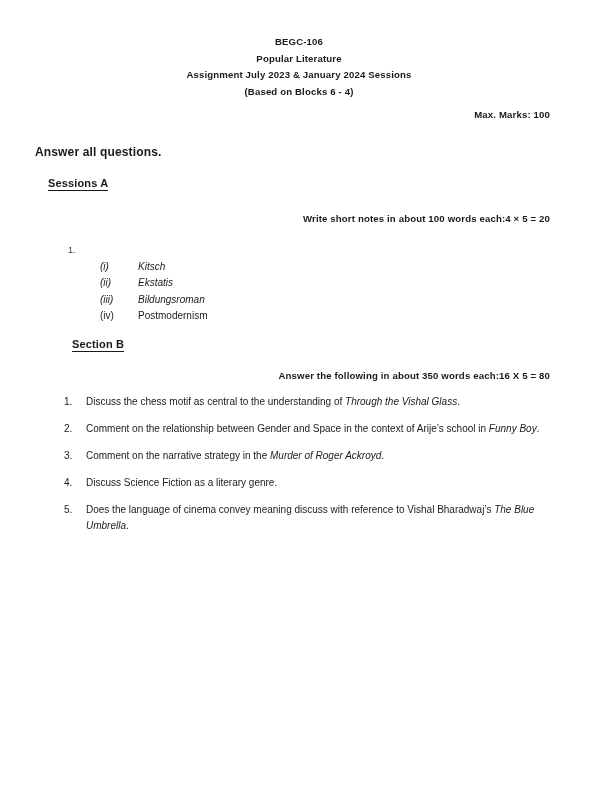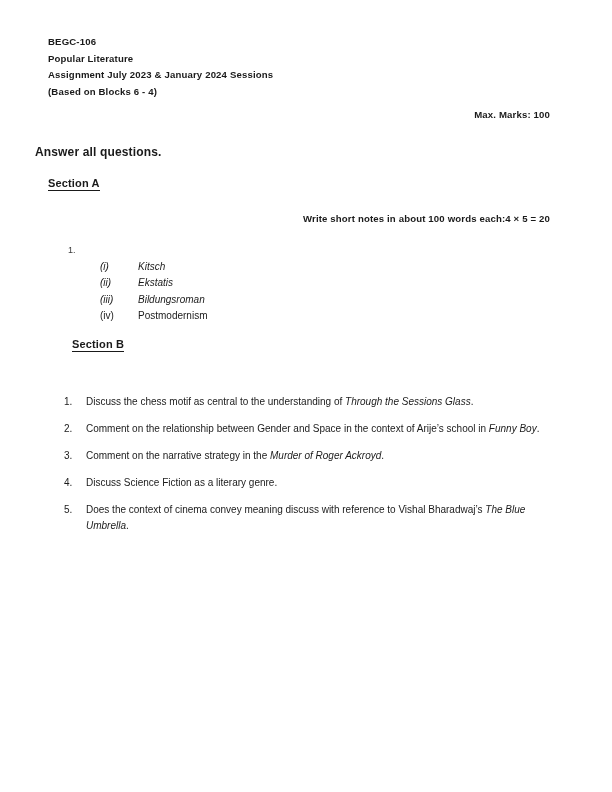--- a/index.html
+++ b/index.html
@@ -20,20 +20,21 @@
     inset: 0;
     padding: 0;
   }
 
   
   .doc-header {
     position: absolute;
     left: 48px;
     right: 62px;
     top: 34px;
+    text-align: center;
   }
   .doc-header .hline {
     font-weight: bold;
     font-size: 9.6px;
     line-height: 16.6px;
     letter-spacing: 0.15px;
   }
 
   .max-marks {
     position: absolute;
@@ -150,21 +151,21 @@
     <div class="hline">Popular Literature</div>
     <div class="hline">Assignment July 2023 &amp; January 2024 Sessions</div>
     <div class="hline">(Based on Blocks 6 - 4)</div>
   </div>
 
   <div class="max-marks">Max. Marks: 100</div>
 
   <div class="instruction" id="answer-all">Answer all questions.</div>
 
   <div class="section-heading" id="section-a-heading">
-    <span>Section A</span>
+    <span>Sessions A</span>
   </div>
 
   <div class="prompt-row" id="section-a-prompt">
     <div>Write short notes in about 100 words each:</div>
     <div>4 × 5 = 20</div>
   </div>
 
   <div class="qa-number">1.</div>
 
   <ul class="terms-list" id="terms-list">
@@ -183,22 +184,26 @@
       <li>
         <span class="marker">(iv)</span>
         <span class="term">Postmodernism</span>
       </li>
     </ul>
 
   <div class="section-heading" id="section-b-heading">
     <span>Section B</span>
   </div>
 
+  <div class="prompt-row" id="section-b-prompt">
+    <div>Answer the following in about 350 words each:</div>
+    <div>16 X 5 = 80</div>
+  </div>
 
   <ol class="questions" id="questions-list">
-      <li><span class="qnum">1.</span><span><span>Discuss the chess motif as central to the understanding of </span><i>Through the Sessions Glass</i><span>.</span></span></li>
+      <li><span class="qnum">1.</span><span><span>Discuss the chess motif as central to the understanding of </span><i>Through the Vishal Glass</i><span>.</span></span></li>
       <li><span class="qnum">2.</span><span><span>Comment on the relationship between Gender and Space in the context of Arije’s school in </span><i>Funny Boy</i><span>.</span></span></li>
       <li><span class="qnum">3.</span><span><span>Comment on the narrative strategy in the </span><i>Murder of Roger Ackroyd</i><span>.</span></span></li>
       <li><span class="qnum">4.</span><span><span>Discuss Science Fiction as a literary genre.</span></span></li>
-      <li><span class="qnum">5.</span><span><span>Does the context of cinema convey meaning discuss with reference to Vishal Bharadwaj’s </span><i>The Blue Umbrella</i><span>.</span></span></li>
+      <li><span class="qnum">5.</span><span><span>Does the language of cinema convey meaning discuss with reference to Vishal Bharadwaj’s </span><i>The Blue Umbrella</i><span>.</span></span></li>
     </ol>
 
 </div>
 
 </body></html>

